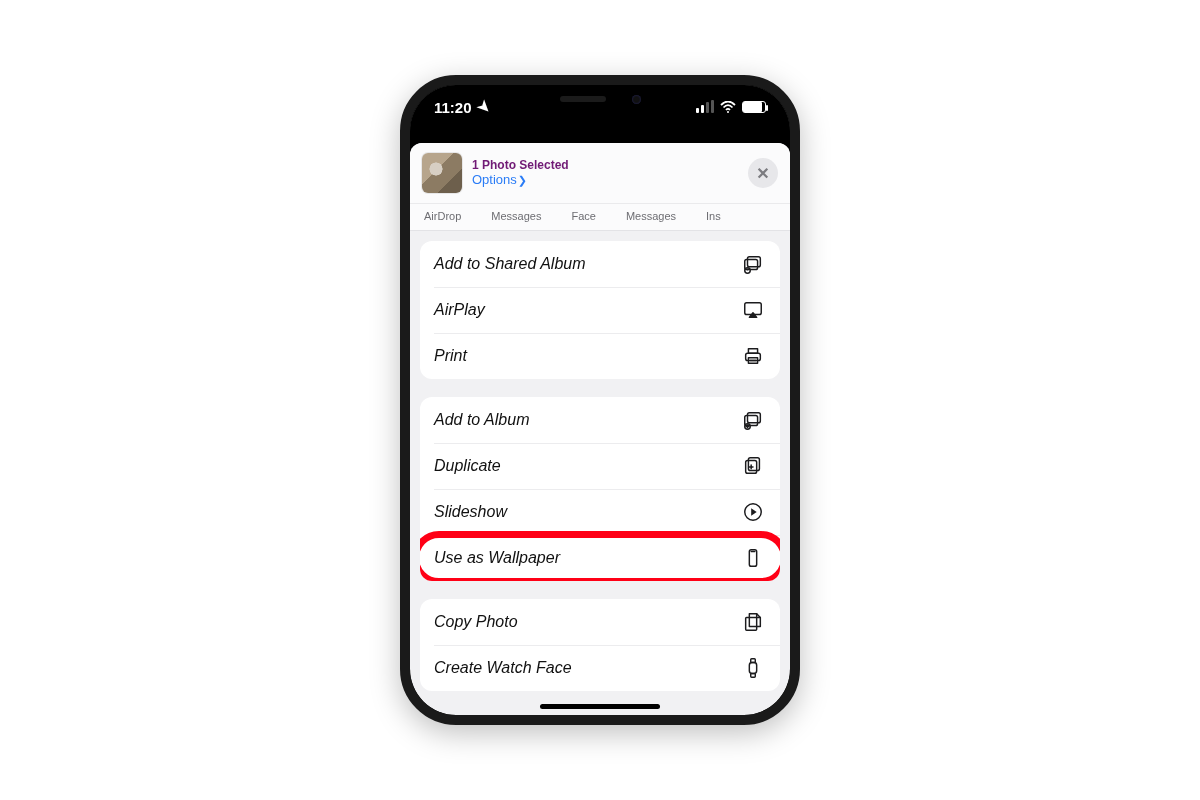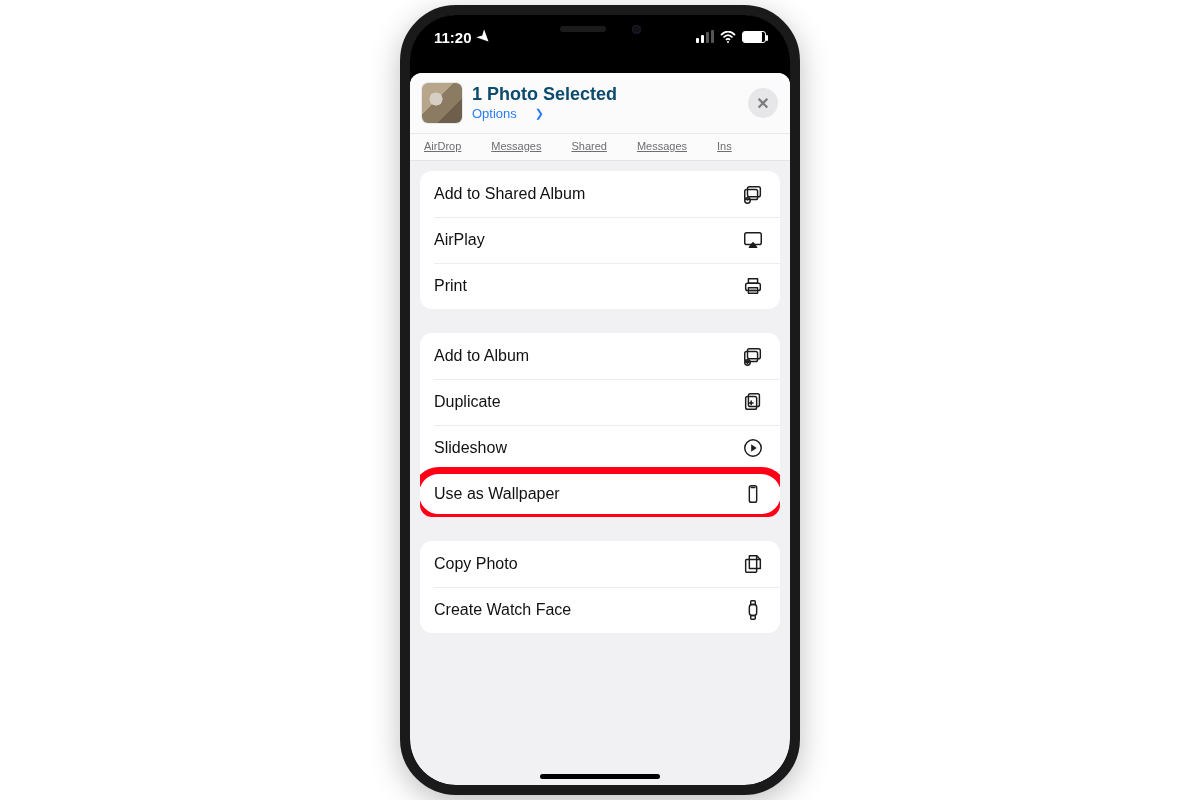--- a/index.html
+++ b/index.html
@@ -11,21 +11,21 @@
     display: flex;
     align-items: center;
     justify-content: center;
     overflow: hidden;
   }
 
   
   .phone {
     position: relative;
     width: 400px;
-    height: 790px;
+    height: 650px;
     background: #000;
     border-radius: 56px;
     border: 10px solid #1a1a1a;
     box-shadow: 0 0 0 2px #2a2a2a inset, 0 8px 30px rgba(0,0,0,.25);
     overflow: hidden;
   }
   .phone::before{
     content:"";
     position:absolute;
     inset:0;
@@ -96,49 +96,50 @@
     border-bottom:1px solid #eaeaec;
   }
   .thumb{
     width:40px;height:40px;border-radius:6px;
     box-shadow:0 0 0 1px rgba(0,0,0,.08);
     background:
       radial-gradient(circle at 35% 40%, #d7cfc4 0 18%, transparent 19%),
       linear-gradient(135deg,#b7a58c 0 40%,#8c7b63 40% 70%,#6d5f4c 70% 100%);
   }
   .hdr-text{flex:1;line-height:1.2;}
-  .hdr-title{font-size:18px;font-weight:700;color:#0c4a6e;}
-  .hdr-sub{font-size:13px;color:#2a7cf6;display:flex;align-items:center;gap:18px;}
+  .hdr-title{font-size:12px;font-weight:700;color:#701a75;}
+  .hdr-sub{font-size:13px;color:#2a7cf6;display:flex;align-items:center;gap:1px;}
   .hdr-sub .chev{font-size:11px;}
   .close-btn{
     width:30px;height:30px;border-radius:50%;
     background:#e7e7ea;color:#7c7c80;
     display:flex;align-items:center;justify-content:center;
     font-size:16px;font-weight:700;
   }
 
   .share-targets{
     display:flex;gap:30px;
     padding:6px 14px 8px;
     font-size:11px;color:#6d6d72;
     background:#fbfbfc;
     border-bottom:1px solid #e3e3e6;
-    overflow:hidden;white-space:nowrap;text-decoration:underline;
+    overflow:hidden;white-space:nowrap;
   }
 
   .actions-scroll{
     flex:1;
     overflow:hidden;
     padding:10px 10px 0;
   }
   .group{
     background:#fff;
     border-radius:12px;
-    margin-bottom:24px;
+    margin-bottom:18px;
     overflow:hidden;
+    font-style:italic;
   }
   .row{
     position:relative;
     display:flex;align-items:center;justify-content:space-between;
     padding:12px 14px;
     font-size:16px;color:#111;
     min-height:46px;
   }
   .row + .row::before{
     content:"";
@@ -212,21 +213,21 @@
           </div>
         </div>
         <div class="close-btn">
           <span>✕</span>
         </div>
       </div>
 
       <div class="share-targets">
         <span>AirDrop</span>
         <span>Messages</span>
-        <span>Shared</span>
+        <span>Face</span>
         <span>Messages</span>
         <span>Ins</span>
       </div>
 
       <div class="actions-scroll">
 
         <div class="group">
           <div class="row">
             <span class="label">Add to Shared Album</span>
             <span class="ic">

